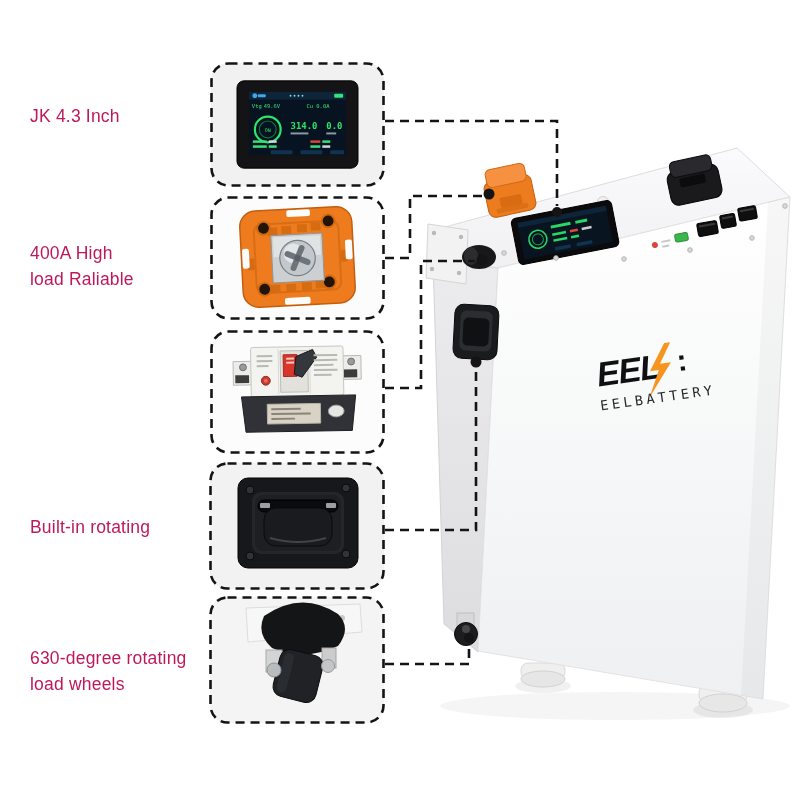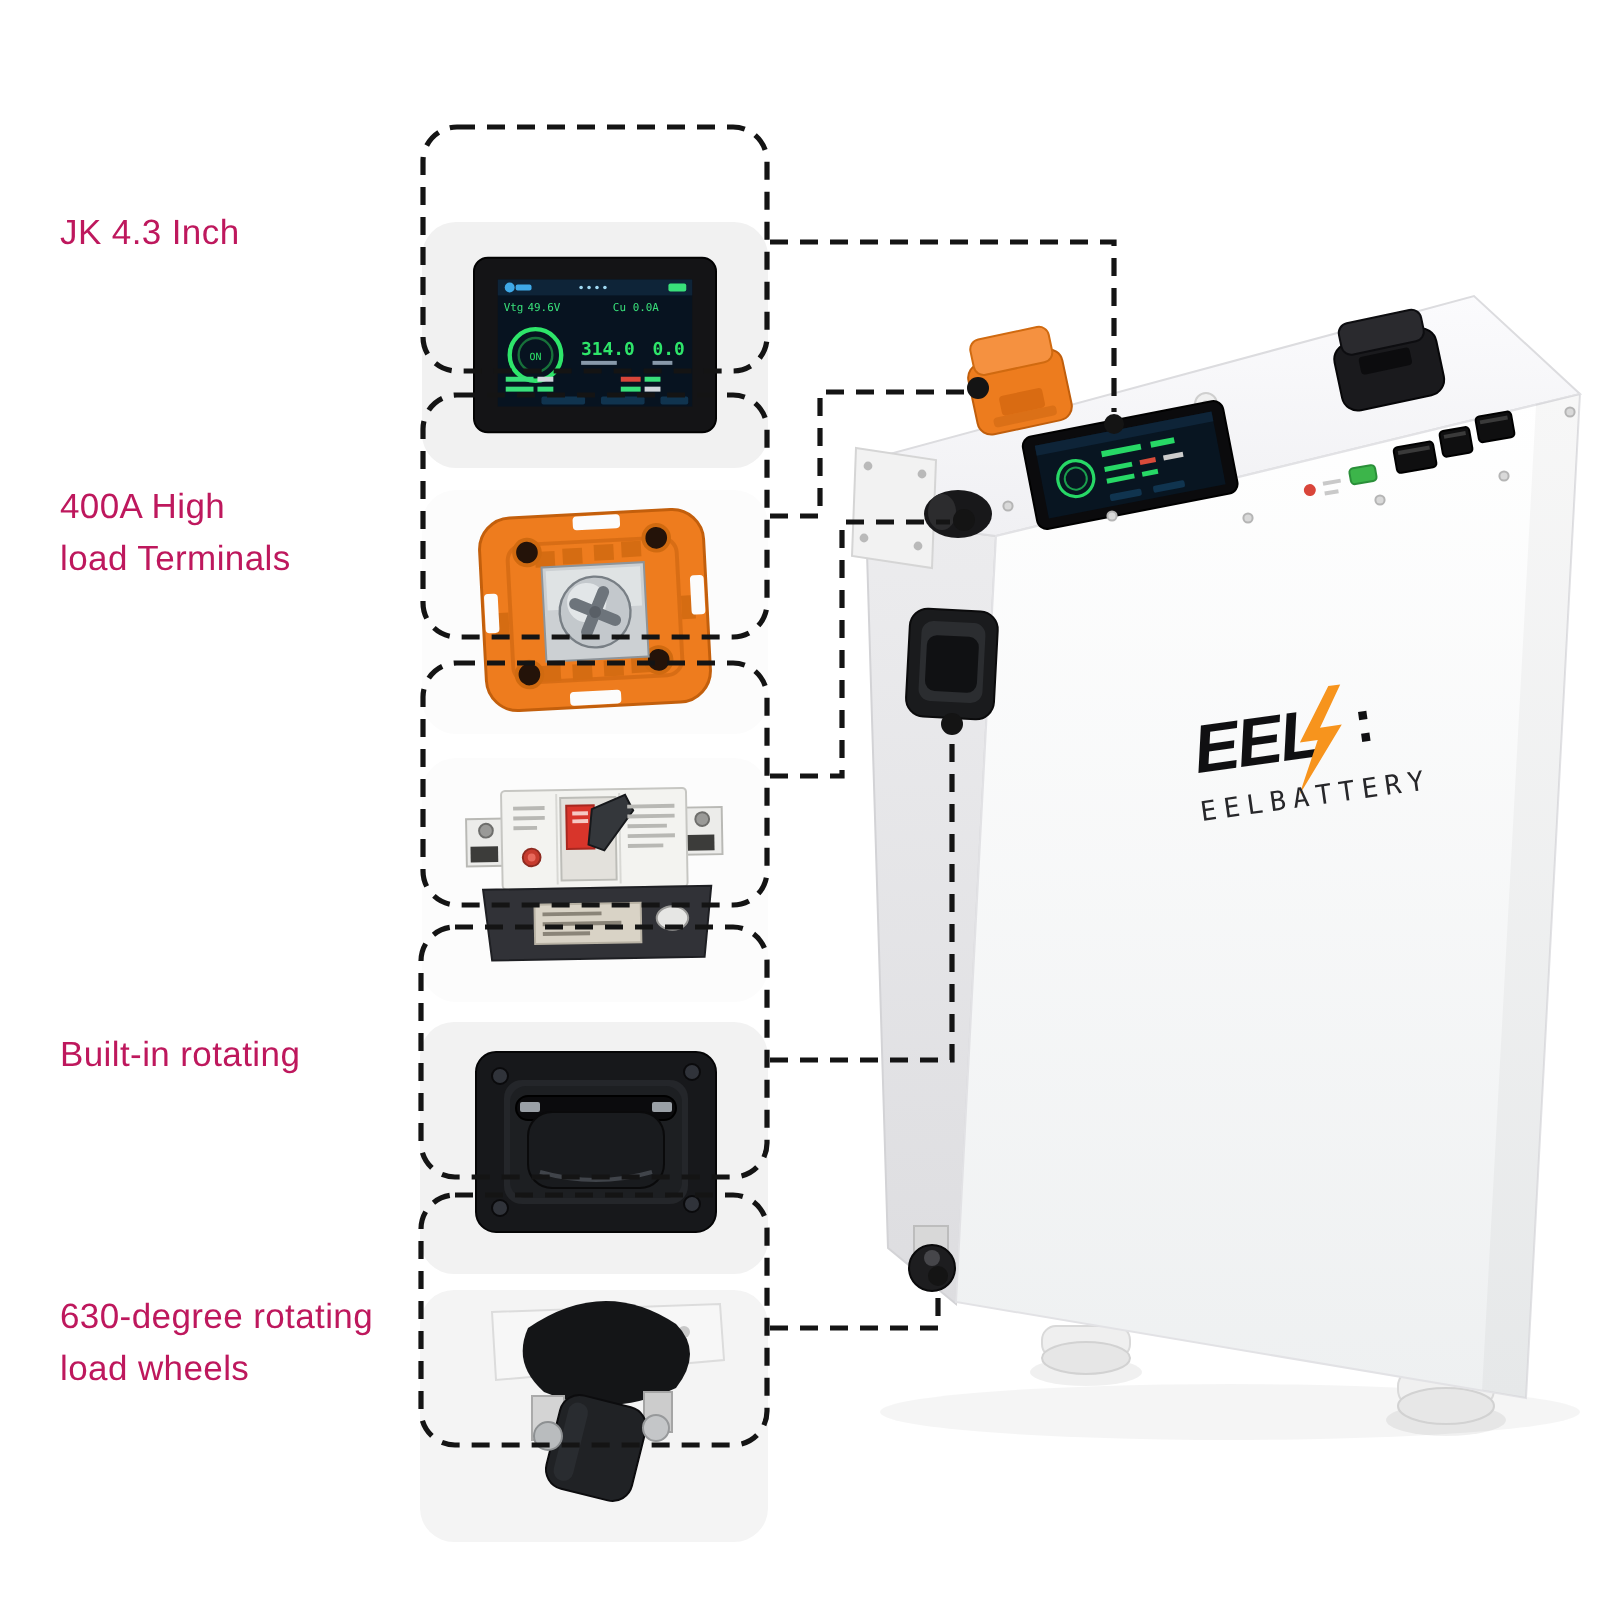--- a/index.html
+++ b/index.html
@@ -1,21 +1,21 @@
 <!DOCTYPE html>
 <html><head>
 <meta charset="utf-8">
 <style>
   html,body{margin:0;padding:0;background:#ffffff;}
   .stage{position:relative;width:800px;height:800px;background:#ffffff;overflow:hidden;
          font-family:"Liberation Sans",sans-serif;}
   .layer{position:absolute;left:0;top:0;width:800px;height:800px;pointer-events:none;}
   .feature-label{position:absolute;left:30px;color:#be185d;font-size:17.5px;line-height:26px;
                  letter-spacing:.2px;}
-  .callout{position:absolute;border-radius:17px;overflow:hidden;margin-top:48px;}
+  .callout{position:absolute;border-radius:17px;overflow:hidden;}
   .callout svg{display:block;width:100%;height:100%;}
   .cb1{left:211px;top:63px;width:173px;height:123px;background:#f1f1f1;}
   .cb2{left:211px;top:197px;width:173px;height:122px;background:#fcfcfc;}
   .cb3{left:211px;top:331px;width:173px;height:122px;background:#fcfcfc;}
   .cb4{left:210px;top:463px;width:174px;height:126px;background:#f2f2f2;}
   .cb5{left:210px;top:597px;width:174px;height:126px;background:#f4f4f4;}
   .mini{font-family:"DejaVu Sans Mono",monospace;}
 </style>
 </head>
 <body>
@@ -147,21 +147,21 @@
       <text x="678" y="376" font-family="Liberation Sans, sans-serif" font-size="30" font-weight="bold" fill="#101012">:</text>
       <text class="mini" x="596" y="404" font-family="DejaVu Sans Mono, monospace" font-size="13.5" fill="#27272a" letter-spacing="3.5">EELBATTERY</text>
     </g>
   </svg>
 
   <div class="feature-label" style="top:103px">
     <div>JK 4.3 Inch</div>
   </div>
   <div class="feature-label" style="top:240px">
     <div>400A High</div>
-    <div>load Terminals</div>
+    <div>load Raliable</div>
   </div>
   <div class="feature-label" style="top:514px">
     <div>Built-in rotating</div>
     <div></div>
   </div>
   <div class="feature-label" style="top:645px">
     <div>630-degree rotating</div>
     <div>load wheels</div>
   </div>
 

